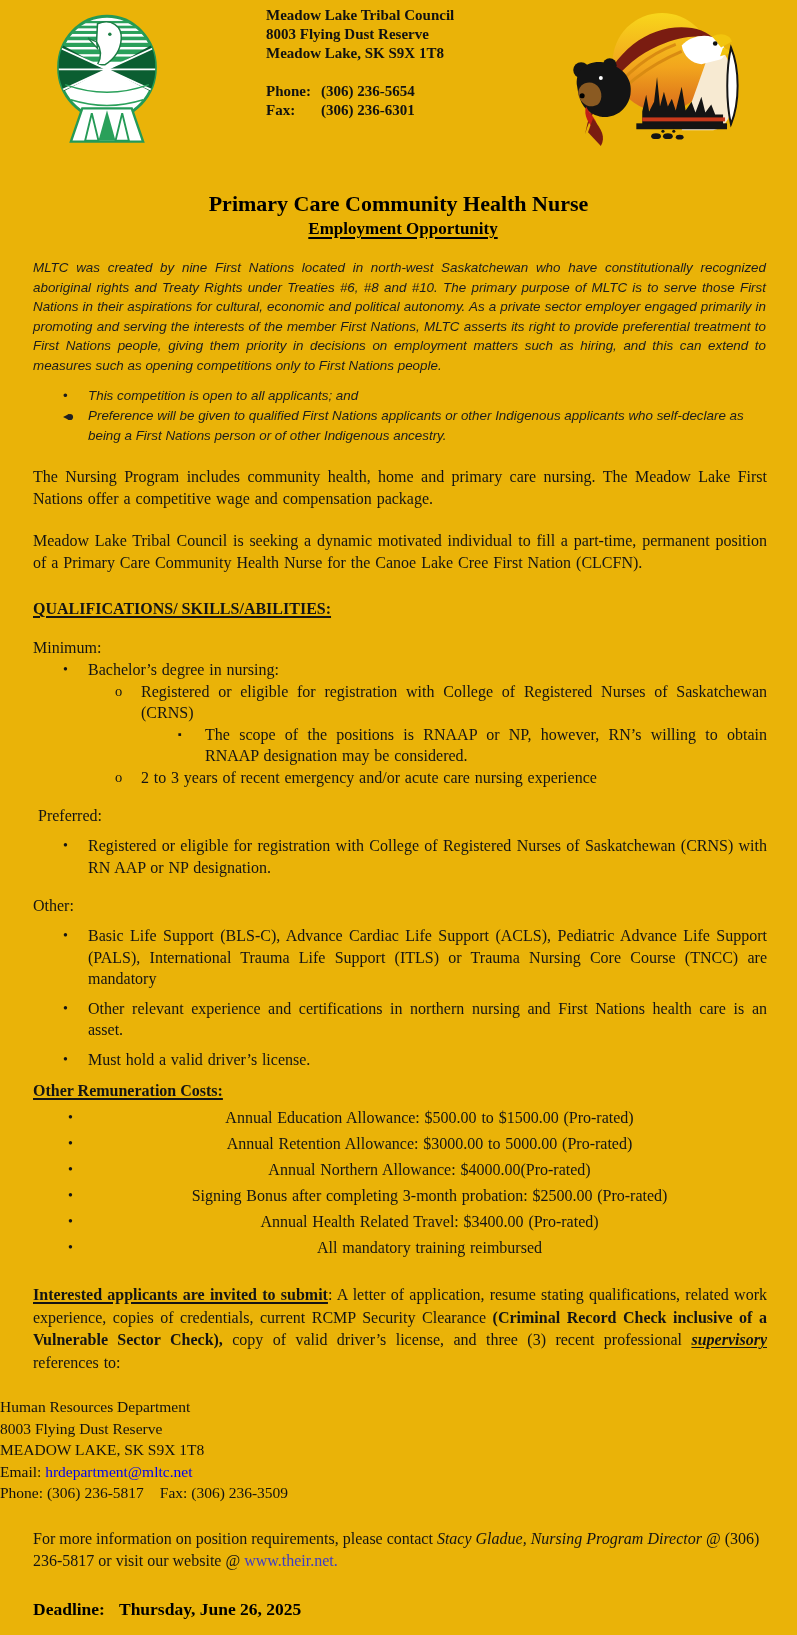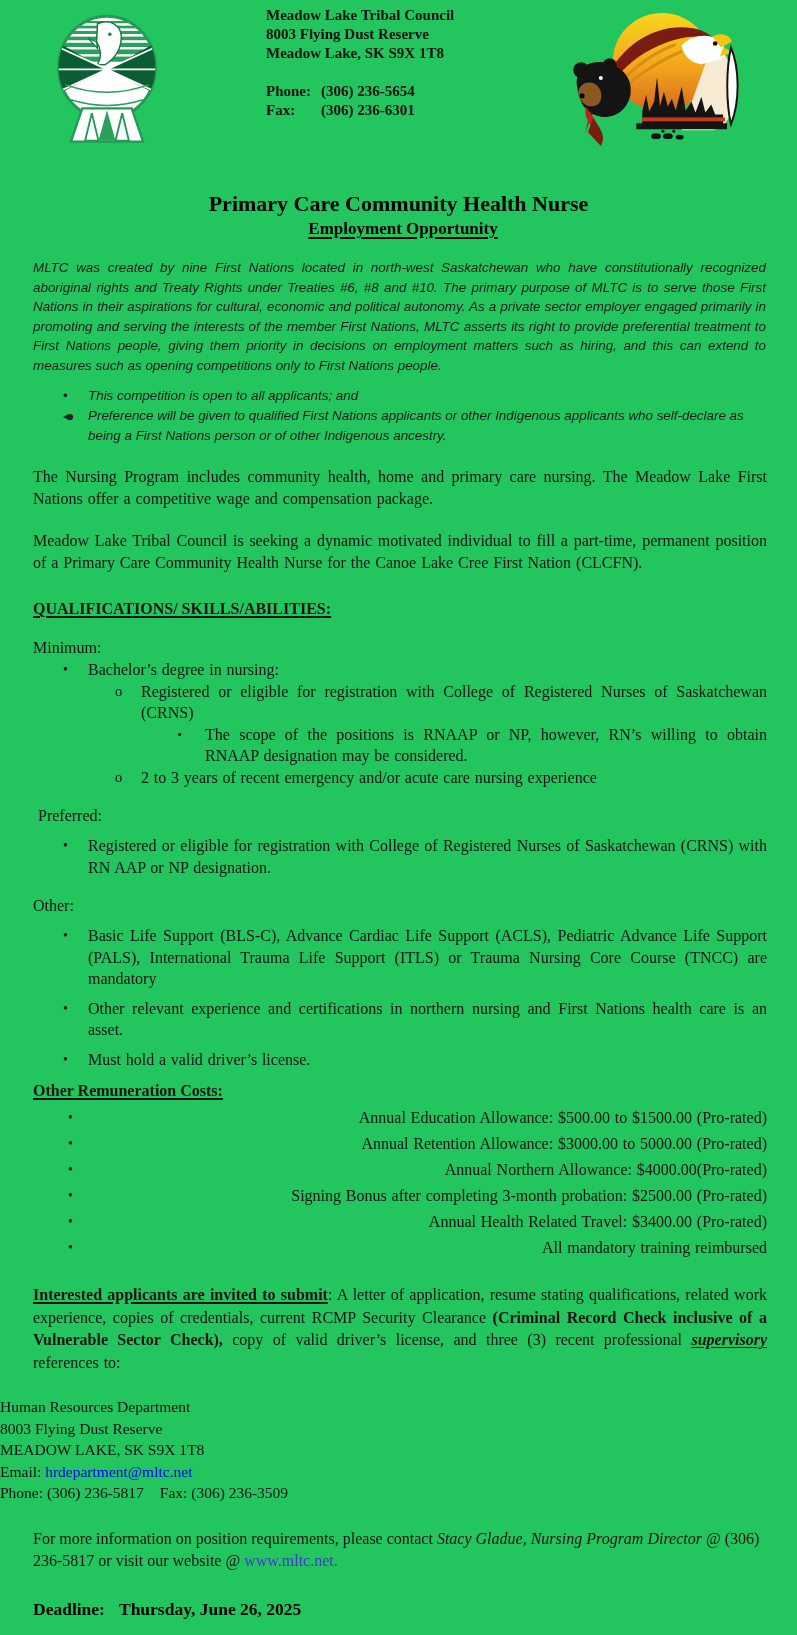--- a/index.html
+++ b/index.html
@@ -1,19 +1,19 @@
 <!DOCTYPE html>
 <html><head>
 <meta charset="utf-8">
 <style>
   * { margin:0; padding:0; box-sizing:border-box; }
   html,body { background:#ffffff; }
   .page {
     position:relative; width:797px; height:1635px; margin:0 auto;
-    background:#22c55e; overflow:hidden;
+    background:#eab308; overflow:hidden;
     font-family:"Liberation Serif","DejaVu Serif",serif;
     color:#141414;
   }
   
   .letterhead { display:flex; align-items:flex-start; padding-top:6px; height:146px; }
   .logo-left { margin:4px 0 0 50px; width:114px; height:134px; flex:none; }
   .head-text {
     margin:0 0 0 102px; width:230px; flex:none;
     font-weight:bold; font-size:15px; line-height:19px; color:#111;
   }
@@ -48,21 +48,21 @@
   .plain-label.indent5 { padding-left:5px; }
   
   .li { display:flex; font-size:16px; line-height:21.5px; }
   .li .txt { flex:1; text-align:justify; word-spacing:0.05em; padding-right:30px; }
   .lvl1 { padding-left:63px; }  .lvl1 .mk { width:25px; flex:none; font-size:14px; }
   .lvl2 { padding-left:115px; } .lvl2 .mk { width:26px; flex:none; font-size:14.5px; }
   .lvl3 { padding-left:178px; } .lvl3 .mk { width:27px; flex:none; font-size:11px; }
   .remun { margin-top:4px; }
   .remun .li { padding-left:68px; margin-top:4.5px; }
   .remun .mk { width:24px; flex:none; font-size:14px; }
-  .remun .txt { text-align:right; }
+  .remun .txt { text-align:center; }
   .mt8 { margin-top:8px; }
   
   .apply { margin:26px 30px 0 33px; font-size:16px; line-height:22.5px; text-align:justify; word-spacing:0.06em; }
   .b { font-weight:bold; }
   .bu { font-weight:bold; text-decoration:underline; text-decoration-thickness:1.5px; text-underline-offset:2px; }
   .biu { font-weight:bold; font-style:italic; text-decoration:underline; text-underline-offset:2px; }
   .i { font-style:italic; }
   
   .contact { margin-top:22px; text-align:left; font-weight:normal; font-size:15.5px; line-height:21.5px; color:#111; }
   .link-email { color:#0000f0; cursor:pointer; }
@@ -278,17 +278,17 @@
   <div class="apply"><span class="bu">Interested applicants are invited to submit</span><span>: A letter of application, resume stating qualifications, related work experience, copies of credentials, current RCMP Security Clearance </span><span class="b">(Criminal Record Check inclusive of a Vulnerable Sector Check),</span><span> copy of valid driver’s license, and three (3) recent professional </span><span class="biu">supervisory</span><span> references to:</span></div>
 
   <div class="contact">
     <div>Human Resources Department</div>
     <div>8003 Flying Dust Reserve</div>
     <div>MEADOW LAKE, SK  S9X 1T8</div>
     <div><span>Email: </span><span class="link-email">hrdepartment@mltc.net</span></div>
     <div><span>Phone: </span><span>(306) 236-5817</span><span style="display:inline-block;width:16px;"></span><span>Fax: </span><span>(306) 236-3509</span></div>
   </div>
 
-  <div class="more-info"><span>For more information on position requirements, please contact </span><span class="i">Stacy Gladue, Nursing Program Director</span><span> @ (306) 236-5817 or visit our website @ </span><span class="link-web">www.mltc.net.</span></div>
+  <div class="more-info"><span>For more information on position requirements, please contact </span><span class="i">Stacy Gladue, Nursing Program Director</span><span> @ (306) 236-5817 or visit our website @ </span><span class="link-web">www.their.net.</span></div>
 
   <div class="deadline"><span>Deadline:</span><span class="dl-val">Thursday, June 26, 2025</span></div>
 
 </div>
 
 </body></html>

